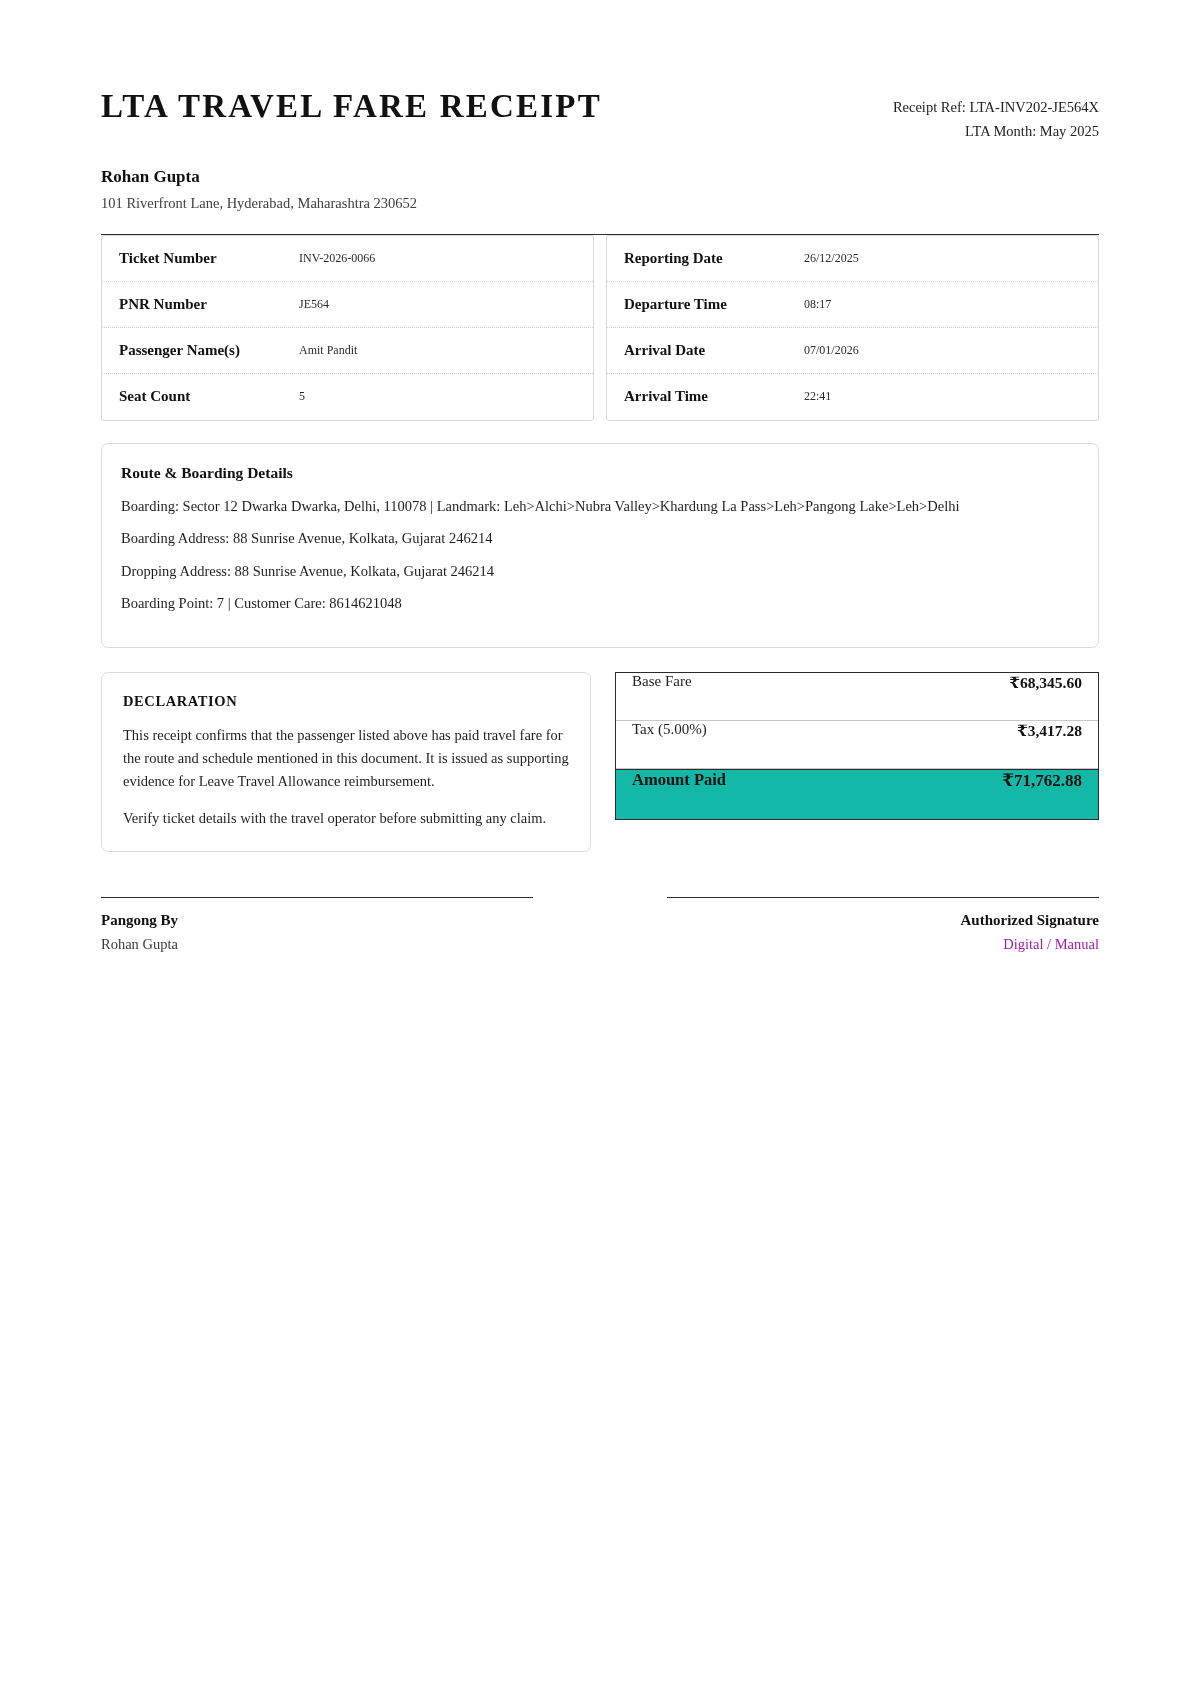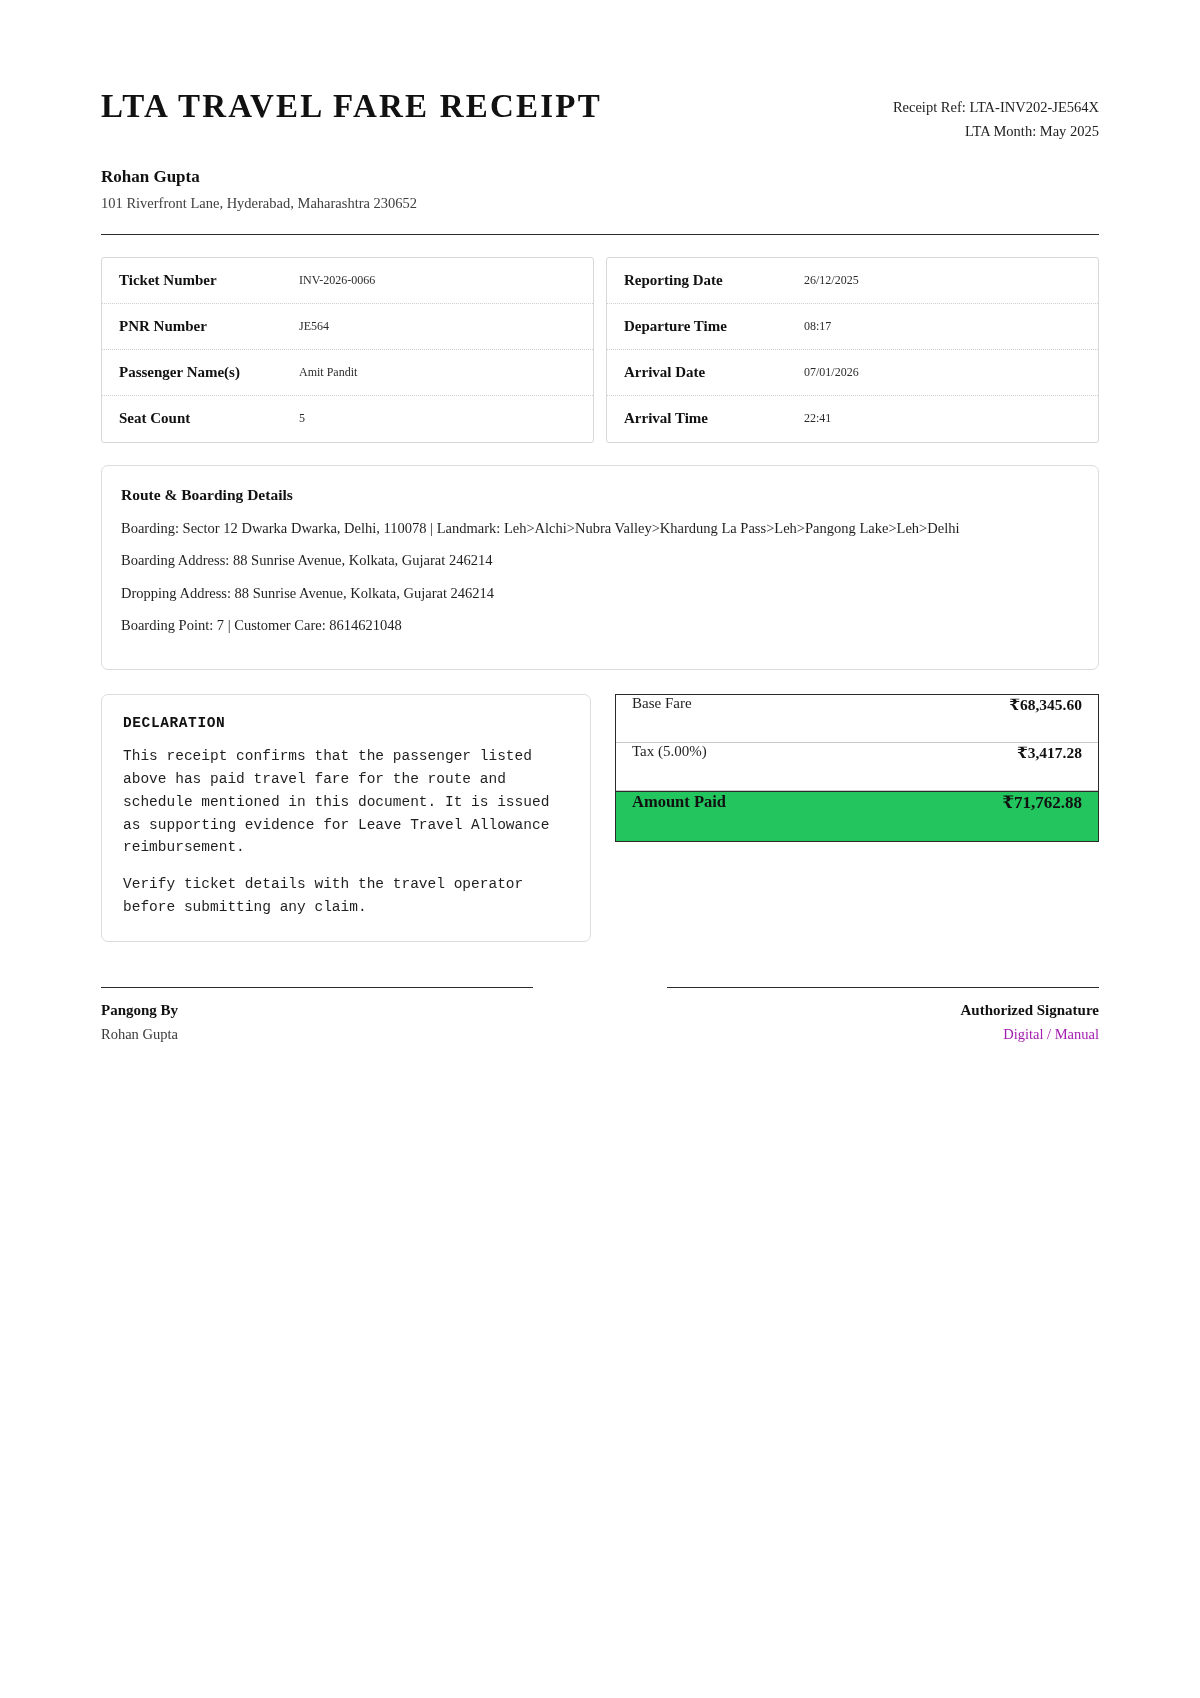--- a/index.html
+++ b/index.html
@@ -61,21 +61,20 @@
   .rule {
     border: none;
     border-top: 1px solid #2b2b2b;
     margin: 22px 0 0 0;
   }
 
   
   .tables {
     display: flex;
     gap: 12px;
-    margin-top: 22px;
   }
   .dtable {
     flex: 1;
     border: 1px solid #d8d8d8;
     border-radius: 3px;
     overflow: hidden;
     background: #ffffff;
   }
   .drow {
     display: flex;
@@ -128,21 +127,20 @@
     margin-top: 24px;
     align-items: flex-start;
   }
   .decl {
     width: 490px;
     flex: 0 0 490px;
     border: 1px solid #dcdcdc;
     border-radius: 7px;
     padding: 20px 21px 22px 21px;
     box-sizing: border-box;
-    font-family: Liberation Mono, monospace;
   }
   .decl-title {
     font-size: 14.5px;
     font-weight: bold;
     letter-spacing: 0.6px;
     color: #111111;
     margin: 0 0 14px 0;
   }
   .decl-p {
     font-size: 14.5px;
@@ -164,21 +162,21 @@
     align-items: flex-start;
     height: 48px;
     padding: 0 16px;
     border-bottom: 1px solid #c9c9c9;
     box-sizing: border-box;
   }
   .trow:last-child { border-bottom: none; }
   .trow .tlabel { font-size: 15px; color: #1f1f1f; }
   .trow .tamount { font-size: 15.5px; font-weight: bold; color: #111111; }
   .trow.grand {
-    background: #22c55e;
+    background: #14b8a6;
     border-top: 1.5px solid #2b2b2b;
     height: 50px;
   }
   .trow.grand .tlabel { font-size: 16.5px; font-weight: bold; color: #111111; }
   .trow.grand .tamount { font-size: 17px; font-weight: bold; color: #111111; }
 
   
   .sign-area {
     display: flex;
     justify-content: space-between;

